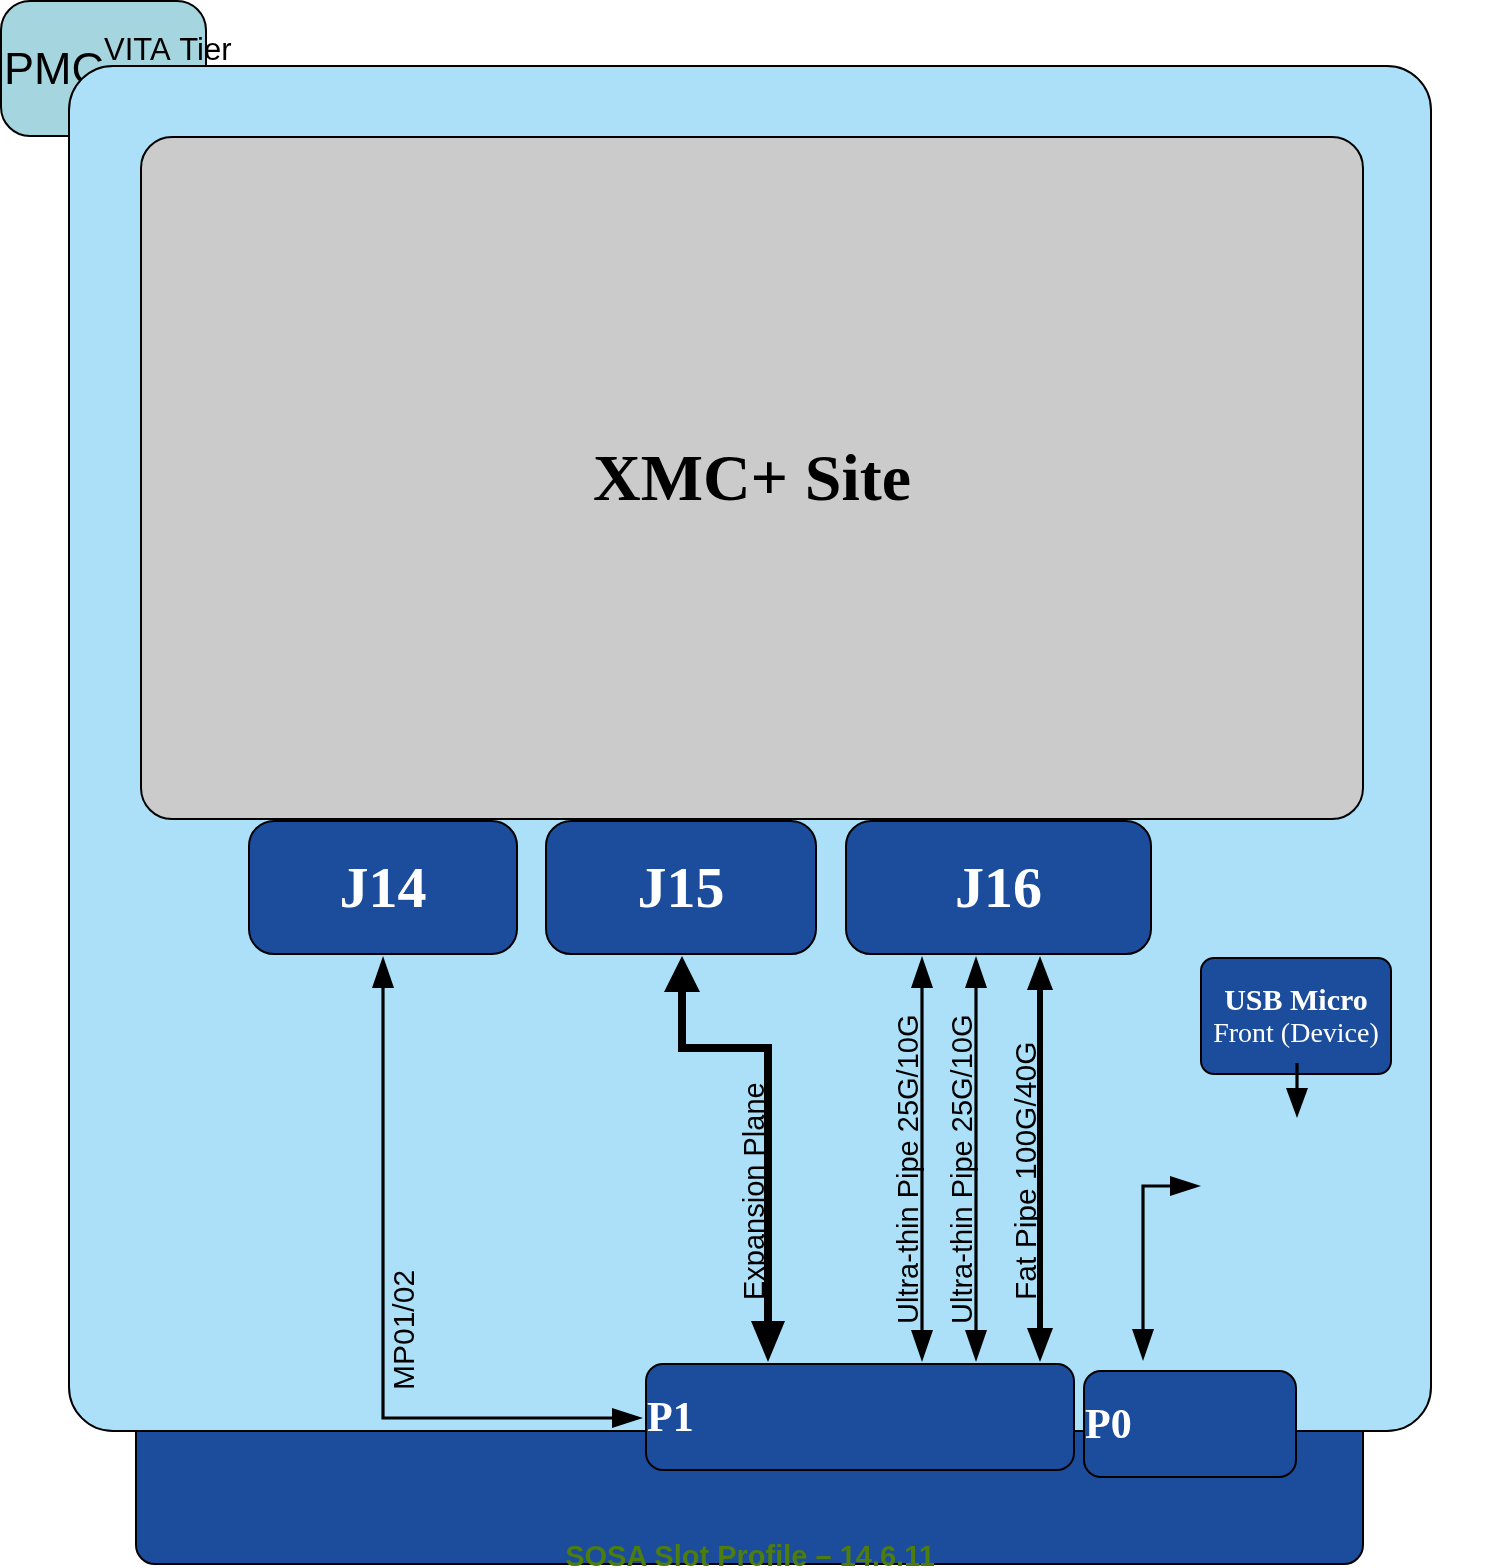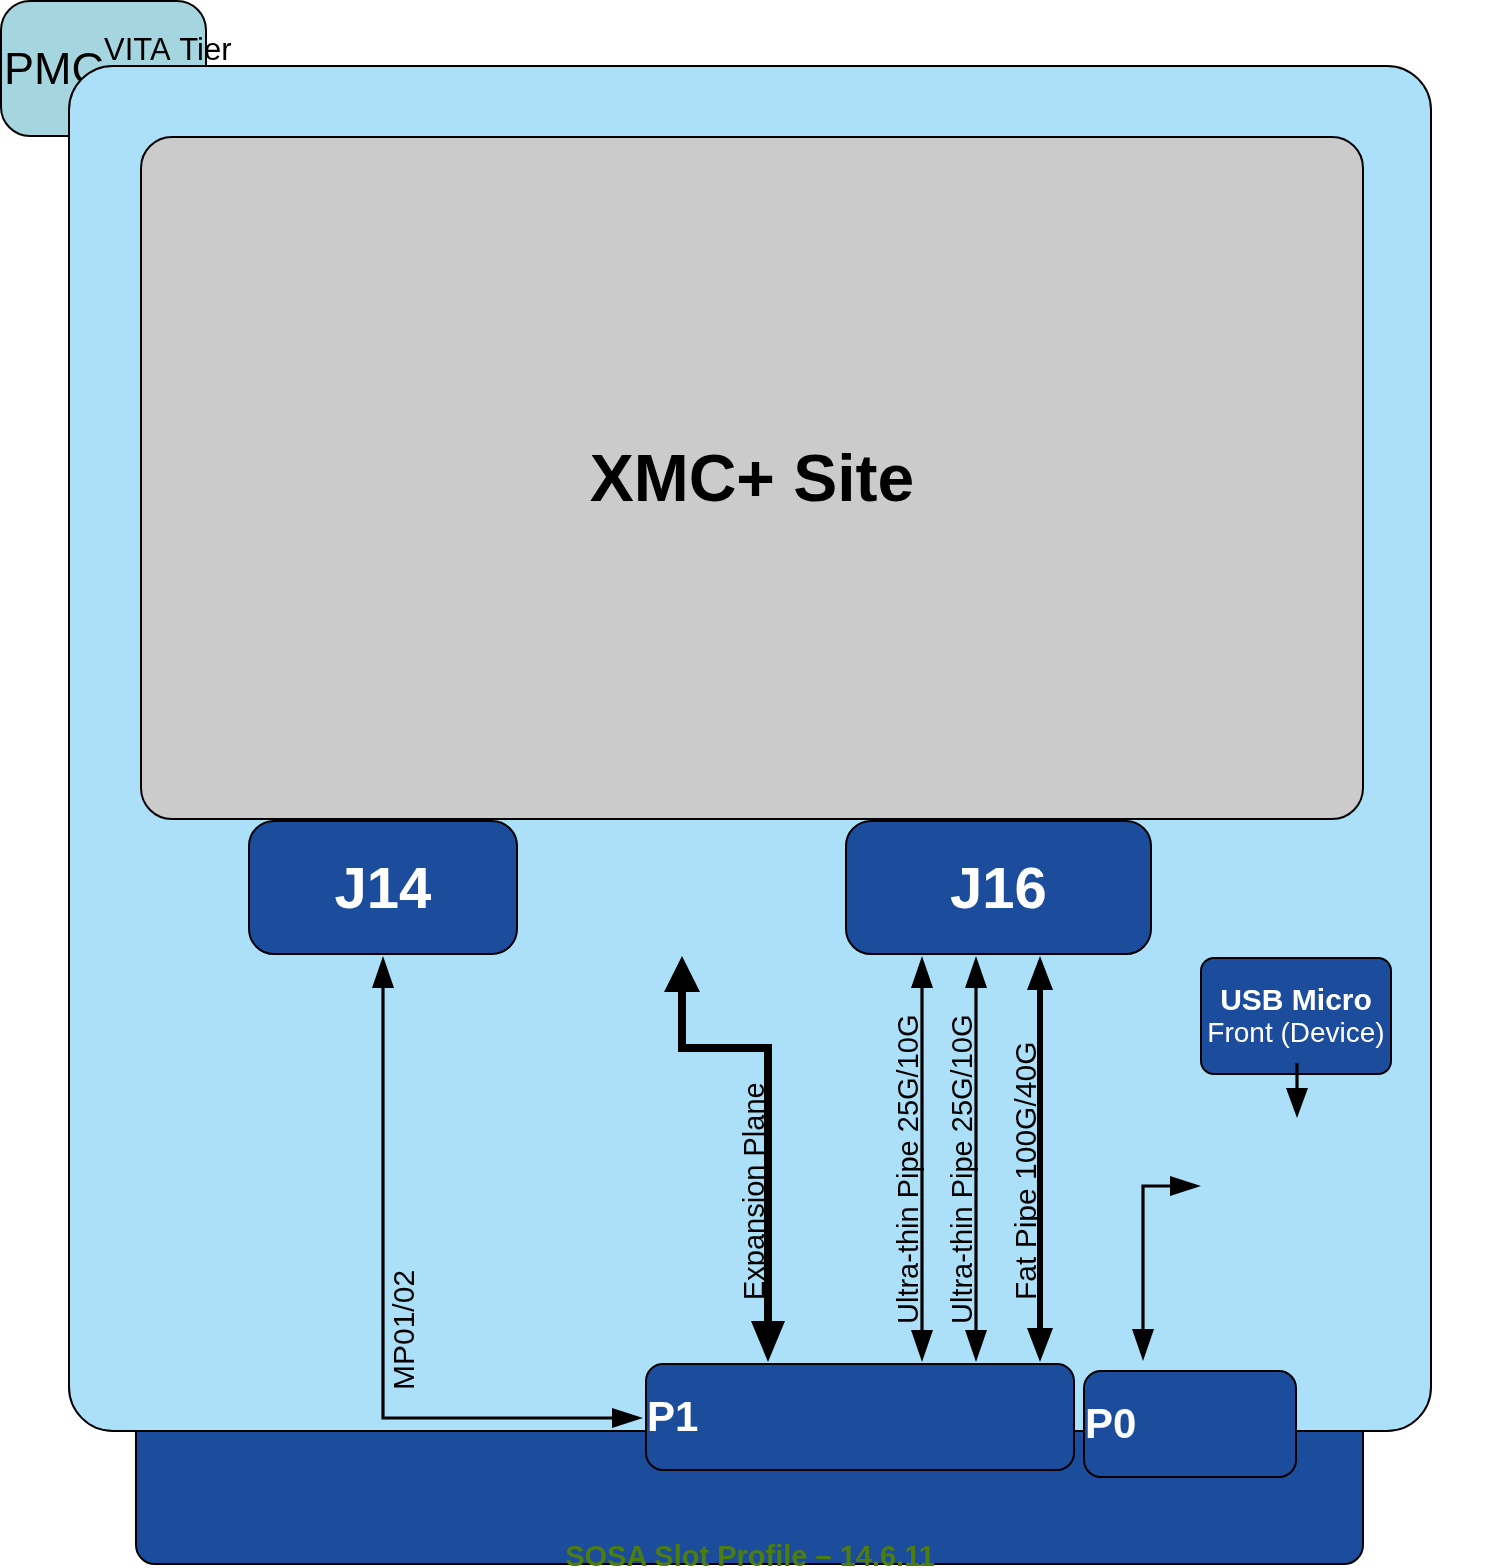--- a/index.html
+++ b/index.html
@@ -1,20 +1,20 @@
 <!DOCTYPE html>
 <html><head>
 <meta charset="utf-8">
 <style>
   html,body{margin:0;padding:0;background:#ffffff;}
   .canvas{
     position:relative;width:1500px;height:1568px;background:#ffffff;overflow:hidden;
     font-family:"Liberation Sans", sans-serif;
   }
-  .box{position:absolute;box-sizing:border-box;border:2px solid #000;}
+  .box{position:absolute;box-sizing:border-box;border:2px solid #000;font-family:Liberation Serif, serif;}
   .rounded{border-radius:26px;}
   .dark{background:#1C4D9D;color:#fff;}
   
   .title-bar{
     left:135px;top:1398px;width:1229px;height:167px;border-radius:20px;
     background:#1C4D9D;border:2px solid #000;z-index:0;
   }
   .title-text{
     position:absolute;left:0;top:1500px;width:100%;text-align:center;
     font-size:29px;font-weight:bold;color:#4d7c0f;z-index:2;margin-top:40px;
@@ -68,20 +68,23 @@
   <div class="box title-bar"></div>
 
   <div class="box board"></div>
 
   <div class="box xmc">
     <span>XMC+ Site</span>
   </div>
 
   <div class="box jbox dark rounded j14">
     <span>J14</span>
+  </div>
+  <div class="box jbox dark rounded j15">
+    <span>J15</span>
   </div>
   <div class="box jbox dark rounded j16">
     <span>J16</span>
   </div>
 
   <div class="box usb dark">
     <span class="l1">USB Micro</span>
     <span class="l2">Front (Device)</span>
   </div>
 

